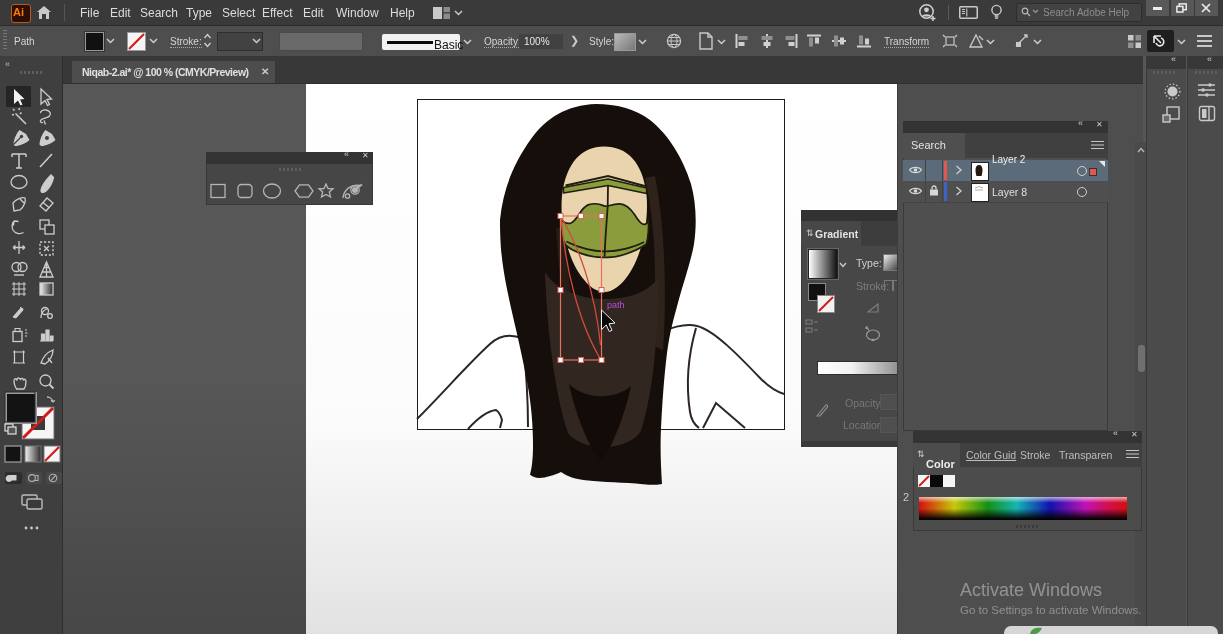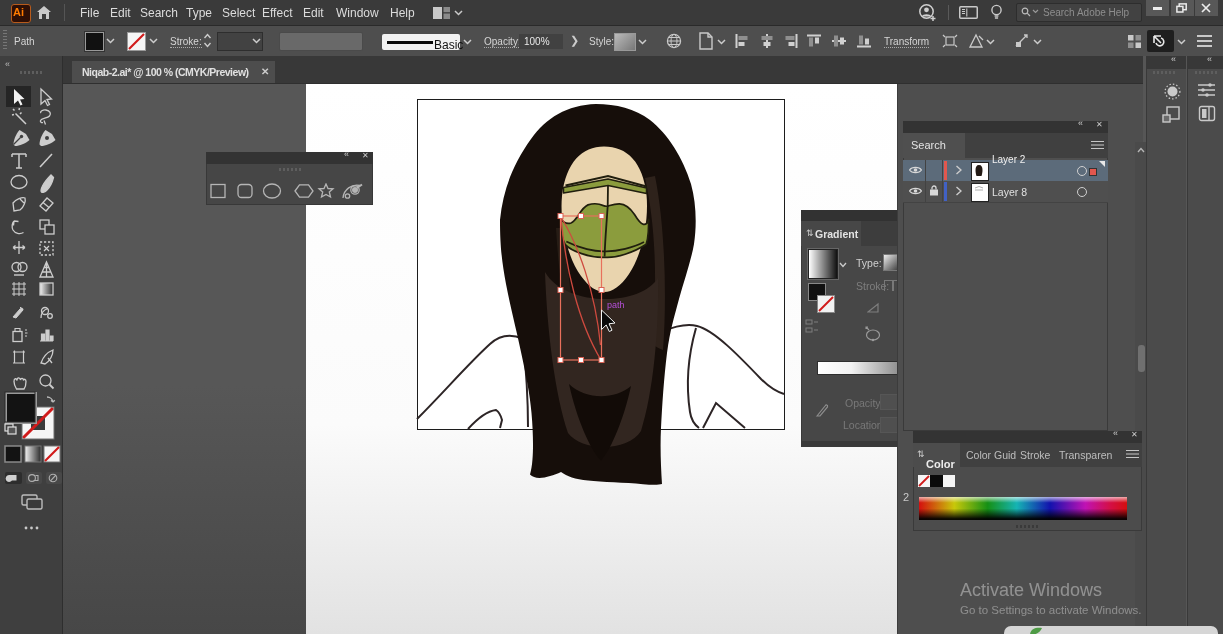--- a/index.html
+++ b/index.html
@@ -583,21 +583,21 @@
 
   
   <div class="abs" style="left:913px;top:431px;width:229px;height:100px;background:#4c4c4c;border:1px solid #3a3a3a;box-sizing:border-box;"></div>
   <div class="abs" style="left:913px;top:431px;width:229px;height:12px;background:#333333;"></div>
   <div class="abs" style="left:1113px;top:428px;font-size:9px;color:#ccc;">«</div>
   <div class="abs" style="left:1131px;top:430px;font-size:8px;color:#ccc;">✕</div>
   <div class="abs" style="left:913px;top:443px;width:229px;height:24px;background:#404040;"></div>
   <div class="abs" style="left:913px;top:443px;width:47px;height:24px;background:#4c4c4c;"></div>
   <div class="abs" style="left:917px;top:449px;font-size:9px;color:#ccc;">⇅</div>
   <div class="abs" style="left:926px;top:448px;font-size:11px;font-weight:bold;color:#ededed;margin-top:10px;">Color</div>
-  <div class="abs" style="left:966px;top:449px;font-size:10.5px;color:#bdbdbd;">Color Guid</div>
+  <div class="abs" style="left:966px;top:449px;font-size:10.5px;color:#bdbdbd;text-decoration:underline;">Color Guid</div>
   <div class="abs" style="left:1020px;top:449px;font-size:10.5px;color:#bdbdbd;">Stroke</div>
   <div class="abs" style="left:1059px;top:449px;font-size:10.5px;color:#bdbdbd;">Transparen</div>
   <div class="abs" style="left:1126px;top:450px;width:13px;height:1px;background:#c5c5c5;box-shadow:0 3.5px 0 #c5c5c5,0 7px 0 #c5c5c5;"></div>
   
   <div class="abs" style="left:918px;top:475px;width:12px;height:12px;background:#f5f5f5;"></div>
   <svg class="abs" style="left:918px;top:475px;" width="12" height="12" viewBox="0 0 12 12">
       <path d="M1 11 L11 1" stroke="#d11a1a" stroke-width="1.8"></path>
     </svg>
   <div class="abs" style="left:930px;top:475px;width:13px;height:12px;background:#0a0a0a;"></div>
   <div class="abs" style="left:943px;top:475px;width:12px;height:12px;background:#f5f5f5;"></div>

